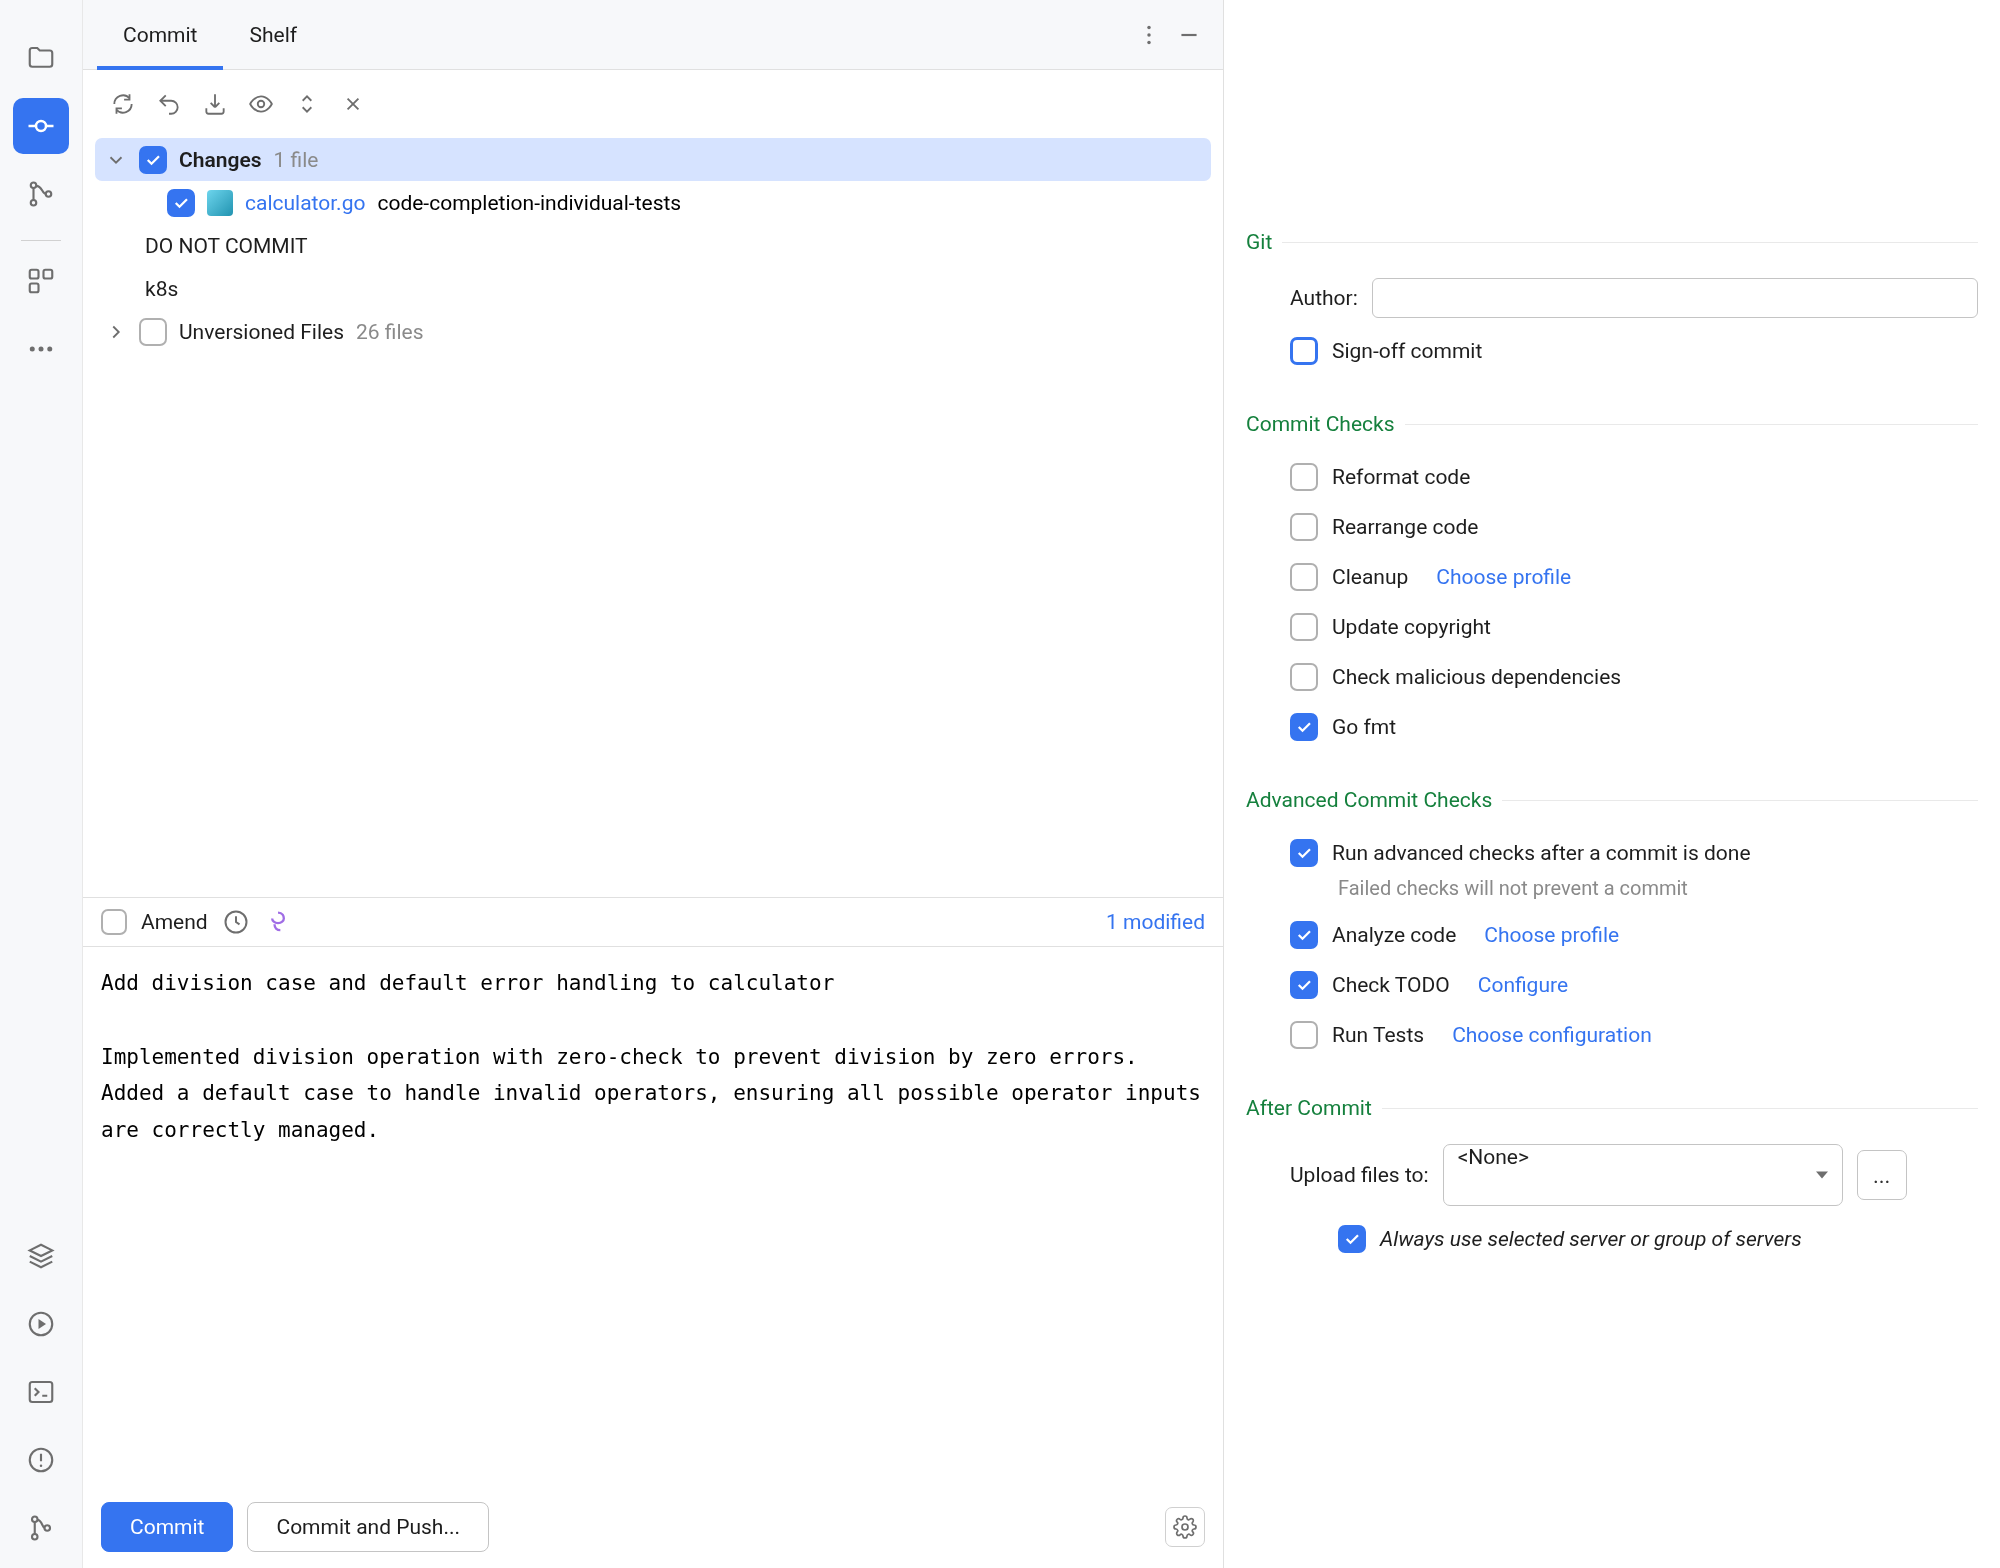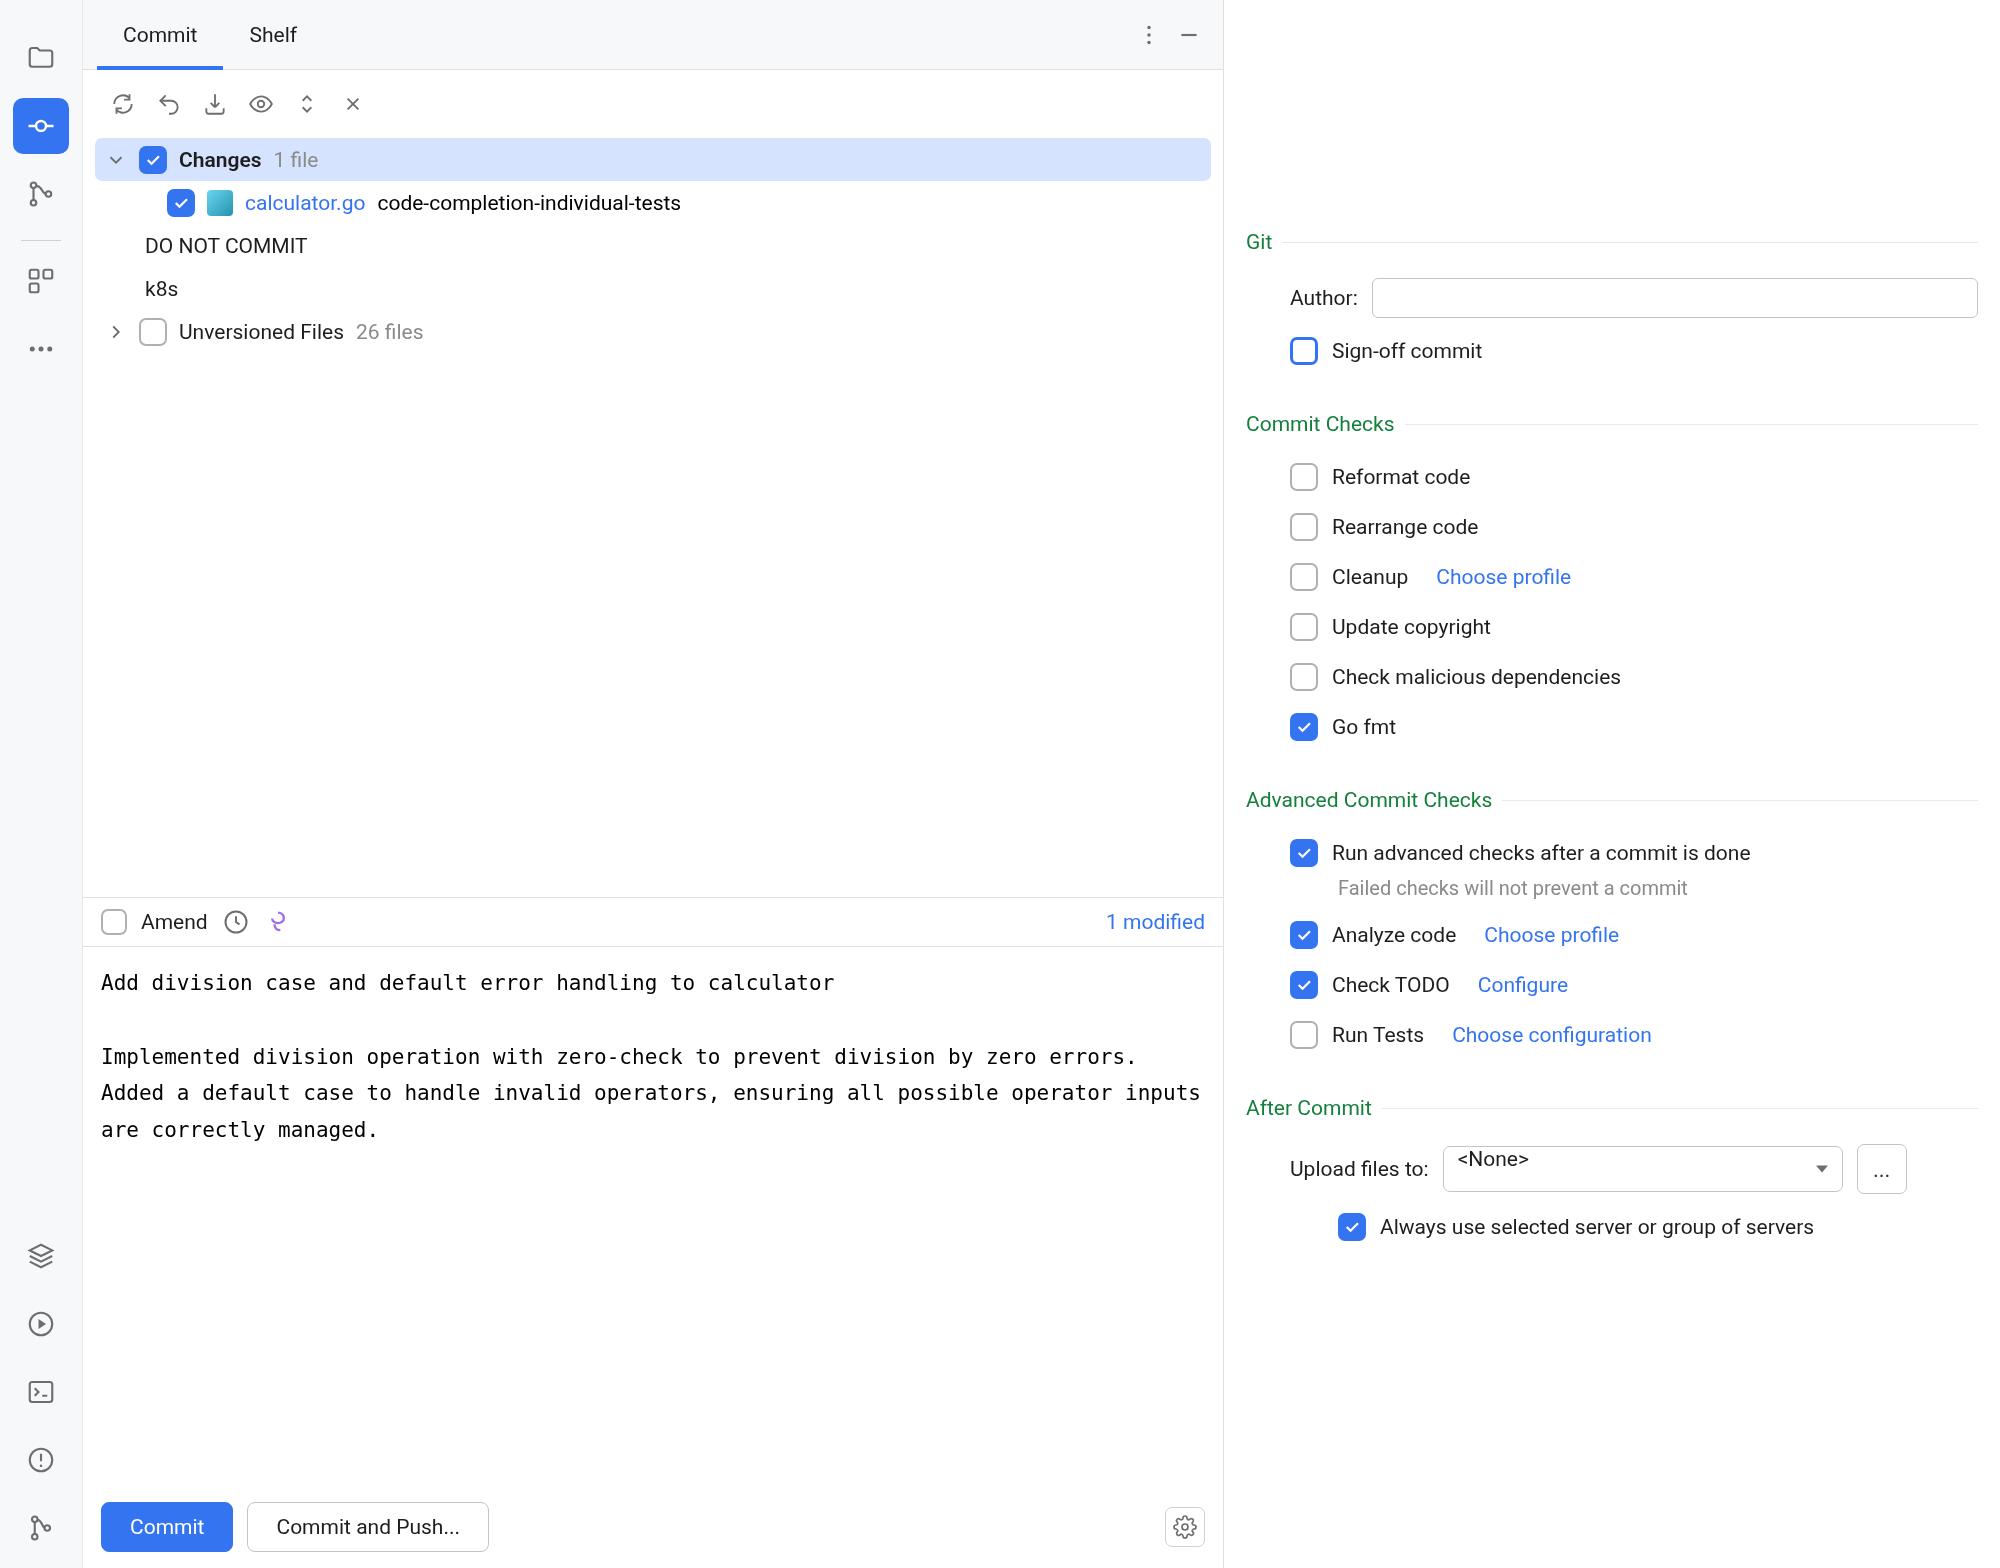--- a/index.html
+++ b/index.html
@@ -167,21 +167,21 @@
     .rp-row {
       display: flex; align-items: center; gap: 14px;
       padding: 8px 0 8px 44px;
       min-height: 50px;
     }
     .rp-row label { color: #1e1e1e; }
     .rp-input {
       flex: 1; height: 40px; border: 1px solid #c4c4c4; border-radius: 6px; padding: 0 10px; font-size: 20px;
       background: #fff;
     }
-    .rp-select { height: 46px; border:1px solid #c4c4c4; border-radius:7px; padding:0 40px 0 14px; background:#fff; min-width: 400px; position:relative;}
+    .rp-select { height: 62px; border:1px solid #c4c4c4; border-radius:7px; padding:0 40px 0 14px; background:#fff; min-width: 400px; position:relative;}
     .rp-select-wrap { display:flex; align-items:center; gap:14px; }
     .rp-select::after { content:""; position:absolute; right:14px; top:50%; transform:translateY(-50%); border-left:6px solid transparent; border-right:6px solid transparent; border-top:7px solid #6e6e6e;}
     .rp-ellipsis-btn { width:50px; height:50px; border:1px solid #c4c4c4; border-radius:7px; background:#fff; display:flex;align-items:center;justify-content:center;font-size:22px;color:#333;}
     .rp-chk {
       width: 28px; height: 28px; border-radius: 7px;
       border: 2px solid #b0b0b0; background:#fff;
       display: flex; align-items: center; justify-content: center;
     }
     .rp-chk.checked { background: #3574f0; border-color: #3574f0; }
     .rp-chk.checked svg { width: 18px; height: 18px; color: #fff; }
@@ -486,21 +486,21 @@
         </div>
       </div>
 
       <div class="rp-section">
         <div class="rp-fieldset-label">After Commit</div>
         <div class="rp-row rp-select-wrap">
           <label>Upload files to:</label>
           <div class="rp-select"><span>&lt;None&gt;</span></div>
           <div class="rp-ellipsis-btn">...</div>
         </div>
-        <div class="rp-row" style="padding-left: 92px;">
+        <div class="rp-row" style="padding-left: 92px; font-style: italic;">
           <span class="rp-chk checked">
               <svg viewBox="0 0 24 24" fill="none" stroke="currentColor" stroke-width="3">
                 <path d="M5 12l5 5L20 7"></path>
               </svg>
             </span>
           <span>Always use selected server or group of servers</span>
         </div>
       </div>
     </div>
   </div>

